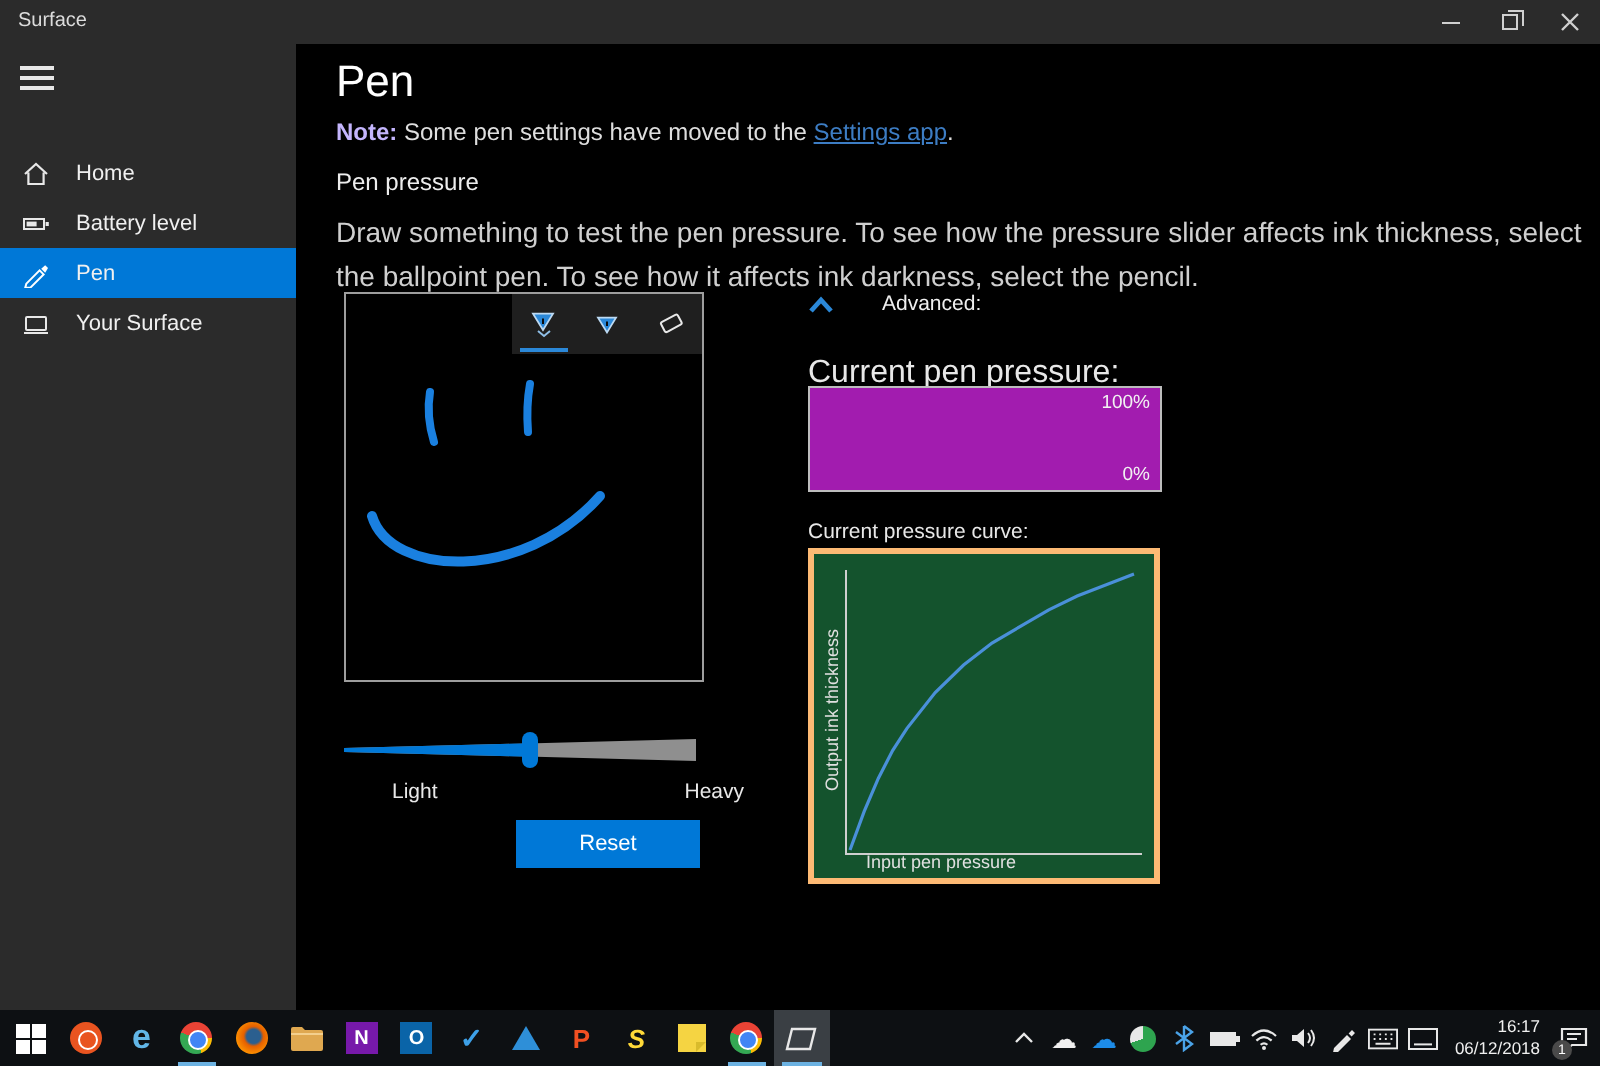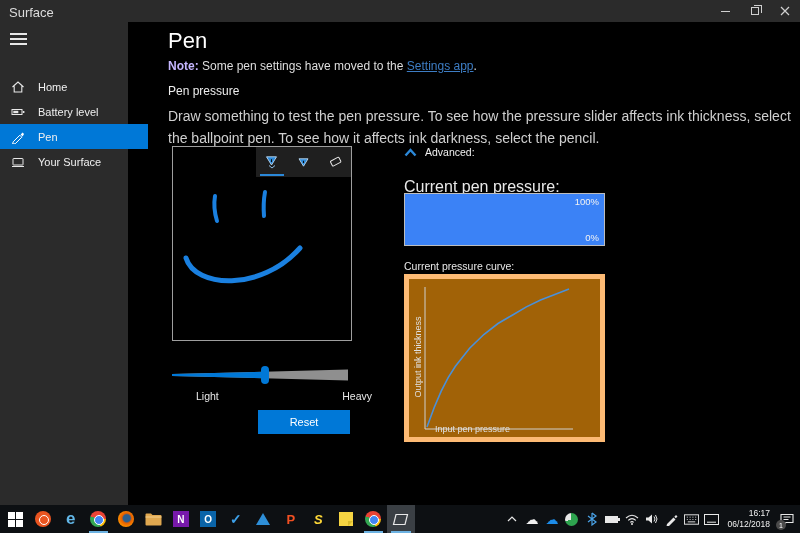--- a/index.html
+++ b/index.html
@@ -2,30 +2,30 @@
 <html><head>
 <meta charset="utf-8">
 <style>
   * { margin:0; padding:0; box-sizing:border-box; }
   body { background:#000; }
   .screen { position:relative; width:800px; height:533px; overflow:hidden;
             font-family:"Liberation Sans", sans-serif; background:#000; color:#e8e8e8; }
 
   
   .titlebar { position:absolute; left:0; top:0; width:800px; height:22px; background:#2b2b2b; z-index:5; }
-  .app-title { position:absolute; left:9px; top:5px; font-size:13px; color:#dcdcdc; }
+  .app-title { position:absolute; left:9px; top:5px; font-size:10px; color:#dcdcdc; }
   .win-controls { position:absolute; right:0; top:0; height:22px; display:flex; }
   .win-btn { width:30px; height:22px; display:flex; align-items:center; justify-content:center; }
   .min-glyph { width:9px; height:1px; background:#d0d0d0; }
   .max-glyph { width:8px; height:8px; border:1px solid #d0d0d0; position:relative; }
   .max-glyph::before { content:""; position:absolute; left:2px; top:-3px; width:7px; height:7px;
                        border-top:1px solid #d0d0d0; border-right:1px solid #d0d0d0; }
 
   
-  .sidebar { position:absolute; left:0; top:22px; width:128px; height:483px; background:#2b2b2b; z-index:4; }
+  .sidebar { position:absolute; left:0; top:22px; width:148px; height:483px; background:#2b2b2b; z-index:4; }
   .hamburger { position:absolute; left:10px; top:8px; width:28px; height:24px; cursor:pointer; }
   .hamburger span { display:block; width:17px; height:2px; background:#e8e8e8; margin:3px 0; }
   .side-item { position:absolute; left:0; width:148px; height:25px; display:flex; align-items:center;
                gap:13px; padding-left:11px; font-size:11px; color:#f0f0f0; cursor:pointer; }
   .side-item.selected { background:#0078d7; }
   .side-icon { width:14px; height:14px; flex:0 0 14px; display:flex; align-items:center; justify-content:center; }
   .side-icon svg { display:block; }
 
   
   .content { position:absolute; left:148px; top:22px; width:652px; height:483px; background:#000; }
@@ -57,29 +57,29 @@
   .slider-thumb { position:absolute; top:-1px; width:8px; height:18px; border-radius:4px;
                   background:#0078d7; transform:translateX(-50%); }
   .slider-ends { position:absolute; left:24px; top:368px; width:176px; display:flex;
                  justify-content:space-between; font-size:10.5px; color:#e8e8e8;margin-left:24px; }
   .reset-btn { position:absolute; left:110px; top:388px; width:92px; height:24px; background:#0078d7;
                color:#fff; font-size:11px; display:flex; align-items:center; justify-content:center;
                border:none; cursor:pointer; font-family:"Liberation Sans", sans-serif; }
 
   
   .advanced-row { position:absolute; left:256px; top:124px; display:flex; align-items:center;
-                  gap:8px; font-size:10.5px; color:#f0f0f0; cursor:pointer; }
+                  gap:24px; font-size:10.5px; color:#f0f0f0; cursor:pointer; }
   .meter-label { position:absolute; left:256px; top:156px; font-size:16px; color:#e8e8e8; }
-  .meter-box { position:absolute; left:256px; top:171px; width:201px; height:53px;
-               border:1px solid #bdbdbd; background:#3b82f6; }
+  .meter-box { position:absolute; left:256px; top:171px; width:177px; height:53px;
+               border:1px solid #bdbdbd; background:#a21caf; }
   .meter-max { position:absolute; right:5px; top:2px; font-size:9.5px; color:#f2f2f2; }
   .meter-min { position:absolute; right:5px; bottom:2px; font-size:9.5px; color:#f2f2f2; }
   .curve-label { position:absolute; left:256px; top:238px; font-size:10.5px; color:#e8e8e8; }
-  .curve-box { position:absolute; left:256px; top:252px; width:201px; height:168px;
-               border:5px solid #fdba74; background:#a16207; }
+  .curve-box { position:absolute; left:256px; top:252px; width:176px; height:168px;
+               border:3px solid #fdba74; background:#14532d; }
   .curve-ylabel { position:absolute; left:-60px; top:72px; width:140px; height:12px; text-align:center;
                   font-size:9px; color:#e0e0e0; transform:rotate(-90deg); }
   .curve-xlabel { position:absolute; left:26px; bottom:3px; font-size:9px; color:#e0e0e0; }
 
   
   .taskbar { position:absolute; left:0; bottom:0; width:800px; height:28px; background:#0d1013;
              display:flex; align-items:center; z-index:6; }
   .tb-cell { width:27.5px; height:28px; display:flex; align-items:center; justify-content:center;
              position:relative; cursor:pointer; flex:0 0 27.5px; }
   .tb-cell.running::after { content:""; position:absolute; bottom:0; left:4px; right:4px; height:2px; background:#6cb2e2; }

